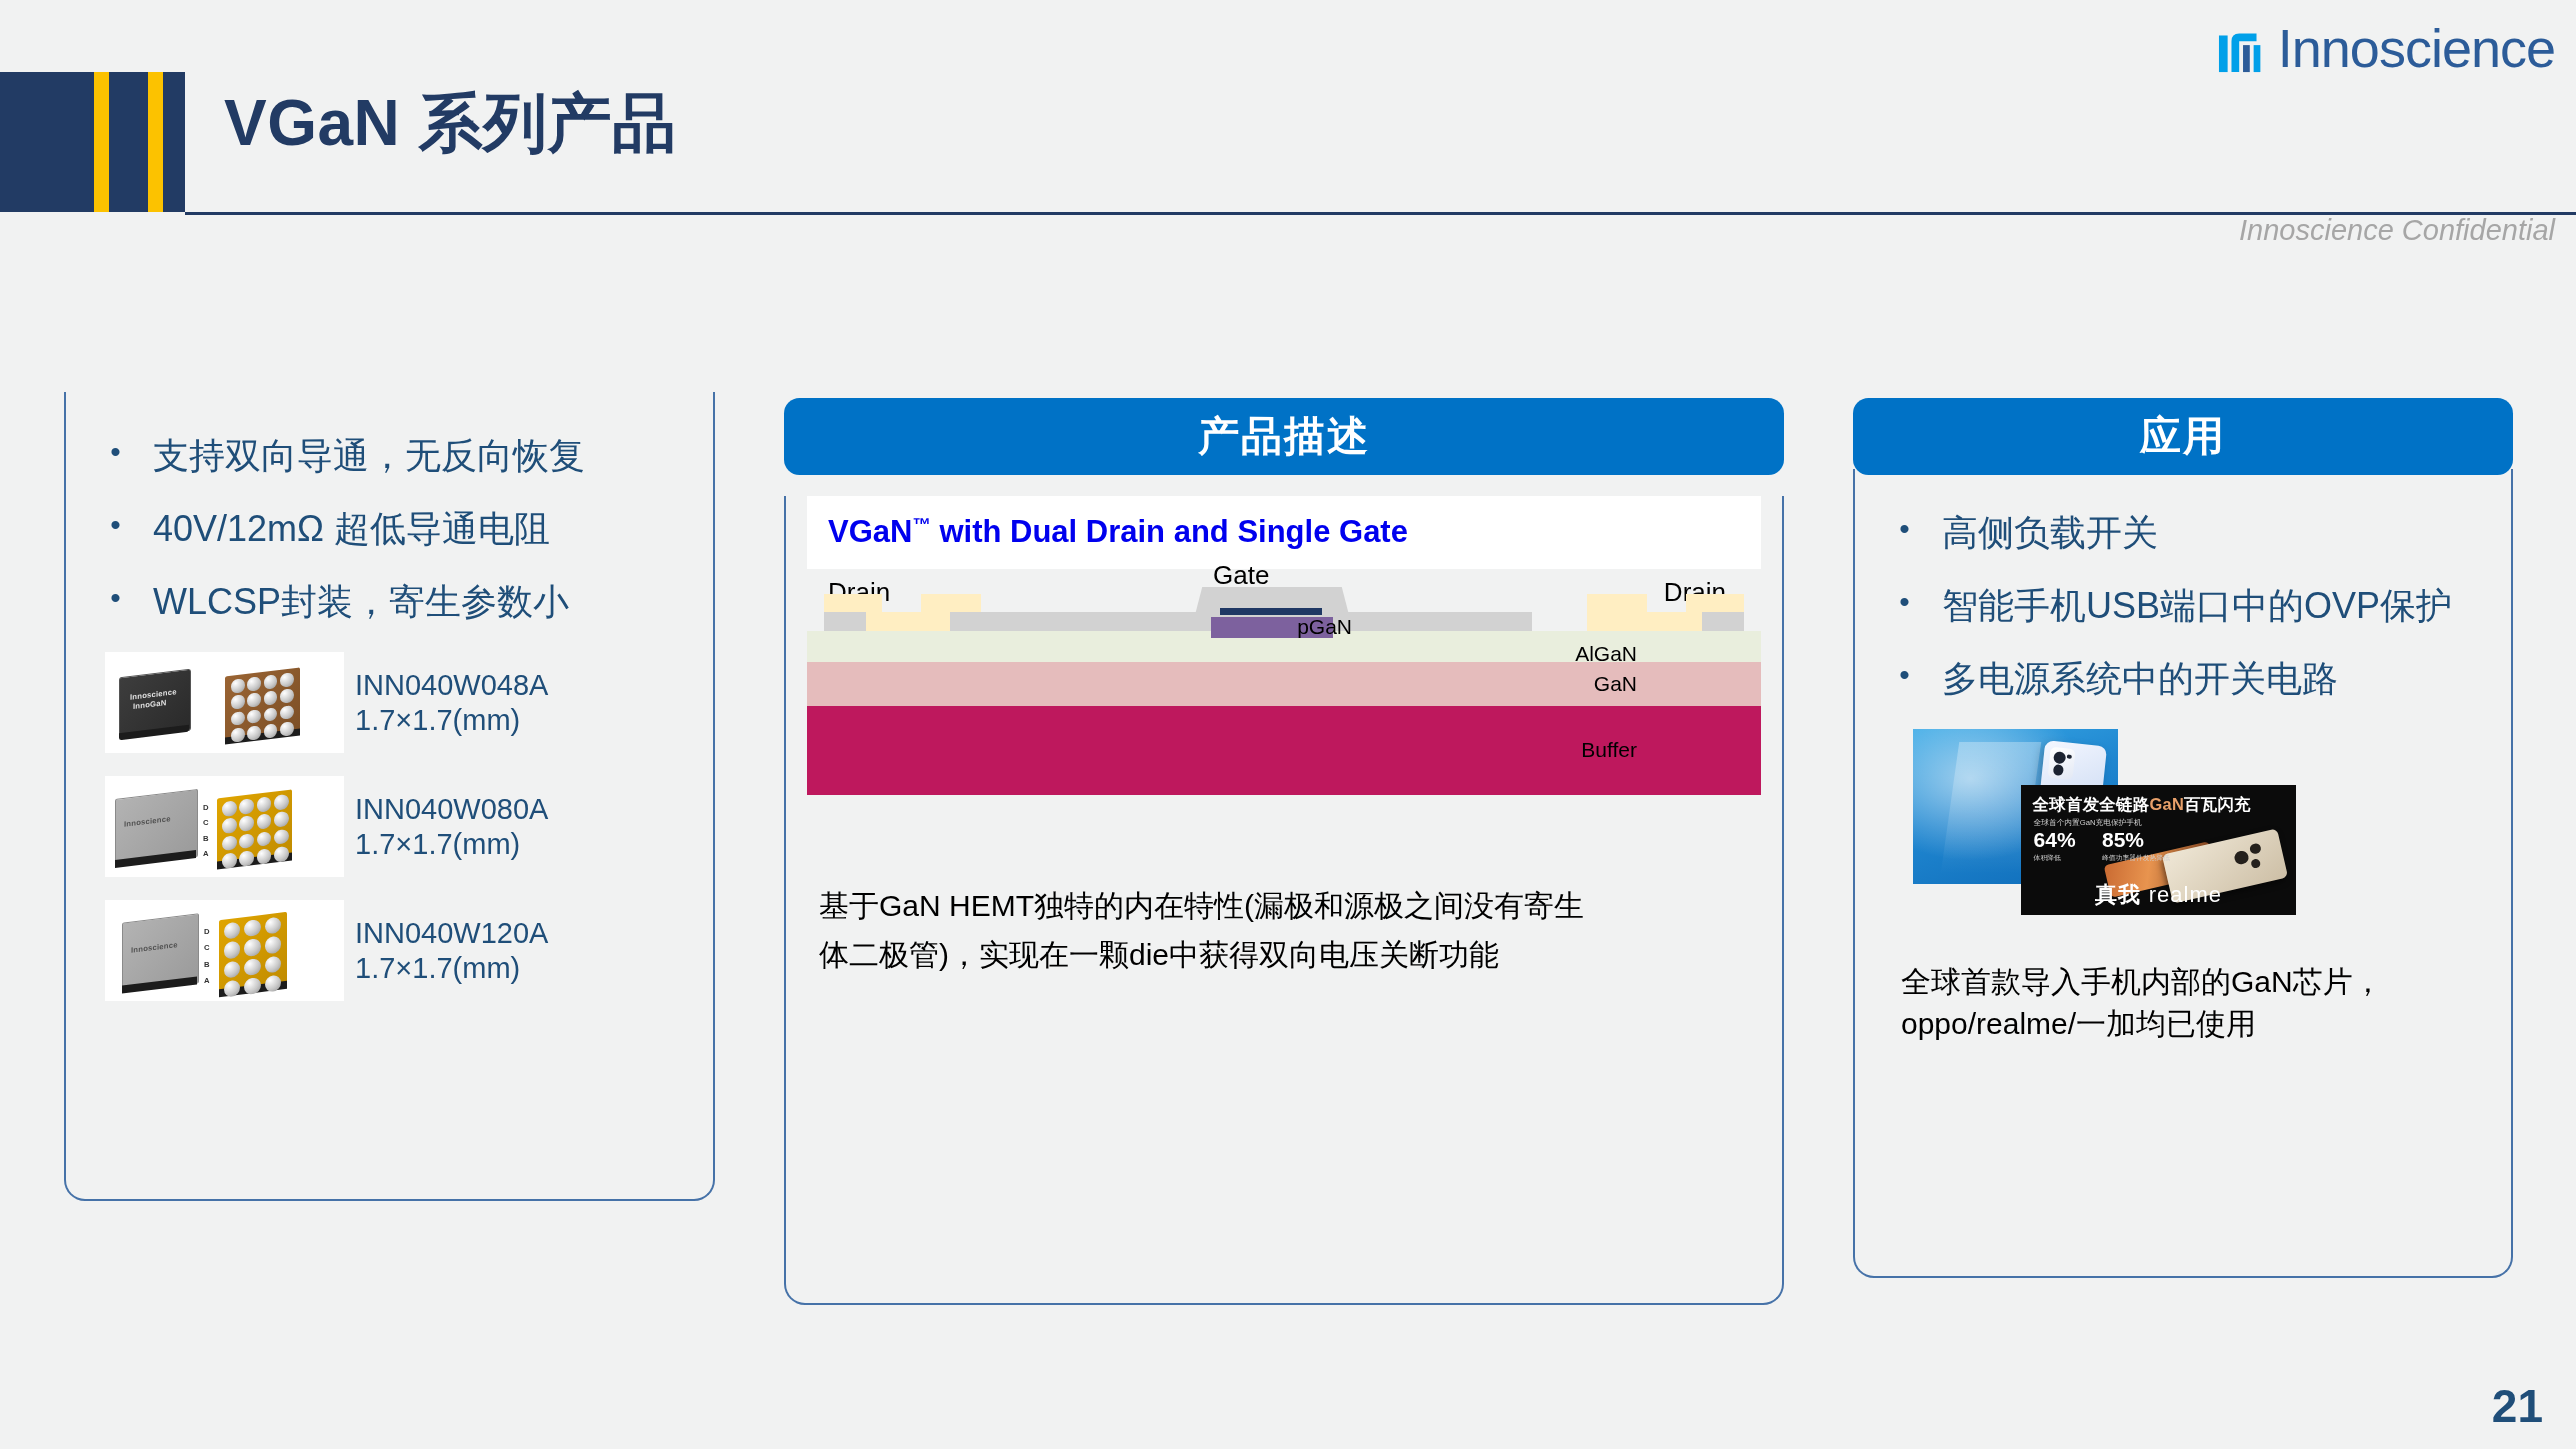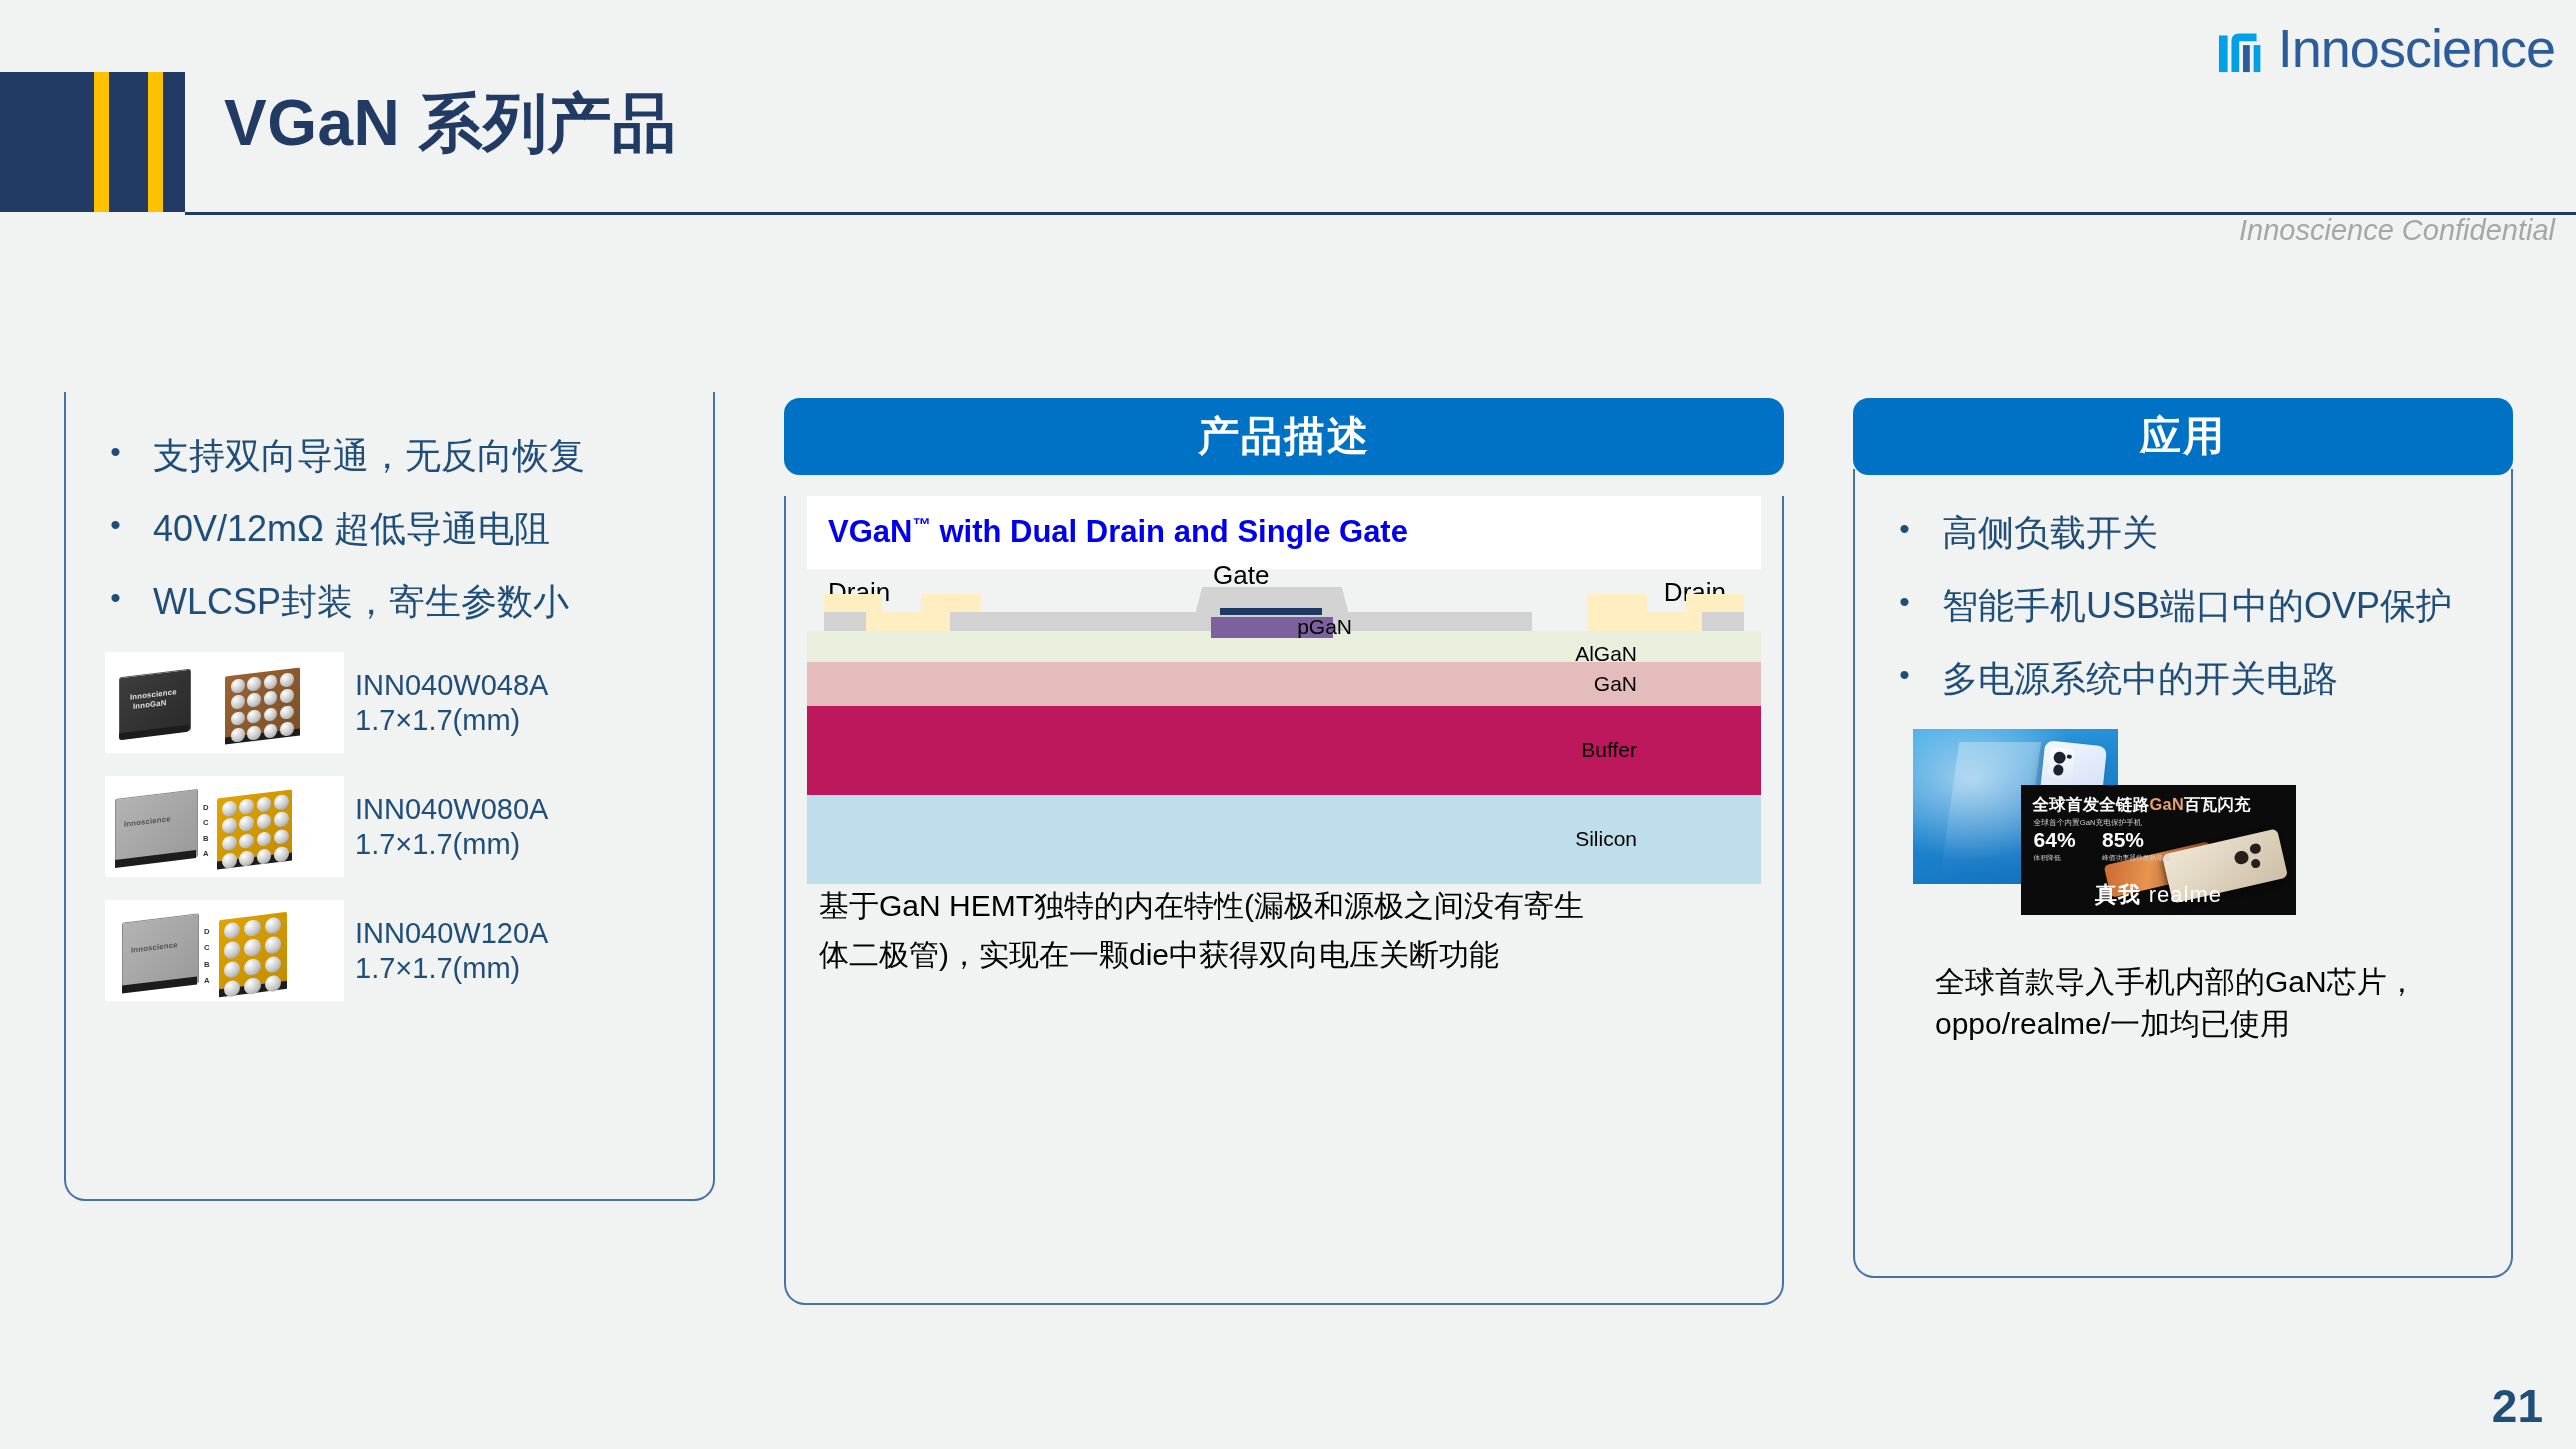--- a/index.html
+++ b/index.html
@@ -161,21 +161,21 @@
   }
   .bn-dev2{
     position:absolute;left:145px;top:56px;width:118px;height:50px;border-radius:5.8px;
     background:linear-gradient(150deg,#efe7d6,#cdbfa6);transform:rotate(-13deg);
     box-shadow:-1.9px 2.9px 6.8px rgba(0,0,0,.5);
   }
   .bn-dev2 .c{position:absolute;border-radius:50%;background:#24201c;}
 
   .caption{
     position:absolute;left:46px;top:232px;right:15.5px;
-    color:#000;font-size:30px;line-height:1.38;margin-left:34px;
+    color:#000;font-size:30px;line-height:1.38;
   }
 
   .pageno{
     position:absolute;right:33px;bottom:17.4px;
     color:#1f4e79;font-size:46px;font-weight:bold;
   }
 </style>
 </head>
 <body>
 
@@ -343,23 +343,20 @@
 
           <div class="layer" style="top:58px;height:31px;background:#e9eedd;">
             <span class="layer-name" style="top:23px;">AlGaN</span>
           </div>
           <div class="layer" style="top:89px;height:44px;background:#e5bcbc;">
             <span class="layer-name" style="top:22px;">GaN</span>
           </div>
           <div class="layer" style="top:133px;height:89px;background:#be185d;">
             <span class="layer-name" style="top:44px;">Buffer</span>
           </div>
-          <div class="layer" style="top:222px;height:89px;background:#bddeea;">
-            <span class="layer-name" style="top:44px;">Silicon</span>
-          </div>
 
           <div class="passiv" style="left:17.4px;top:21px;width:58px;height:37px;"></div>
           <div class="passiv" style="left:46px;top:39px;width:85px;height:19.3px;"></div>
           <div class="passiv" style="left:114px;top:21px;width:60px;height:37px;"></div>
           <div class="metal" style="left:17.4px;top:39px;width:42px;height:19.3px;"></div>
           <div class="metal" style="left:143px;top:39px;width:417px;height:19.3px;"></div>
 
           <div class="metal" style="left:406px;top:39px;width:319px;height:19.3px;"></div>
           <div class="passiv" style="right:17.4px;top:21px;width:58px;height:37px;"></div>
           <div class="passiv" style="right:46px;top:39px;width:85px;height:19.3px;"></div>

